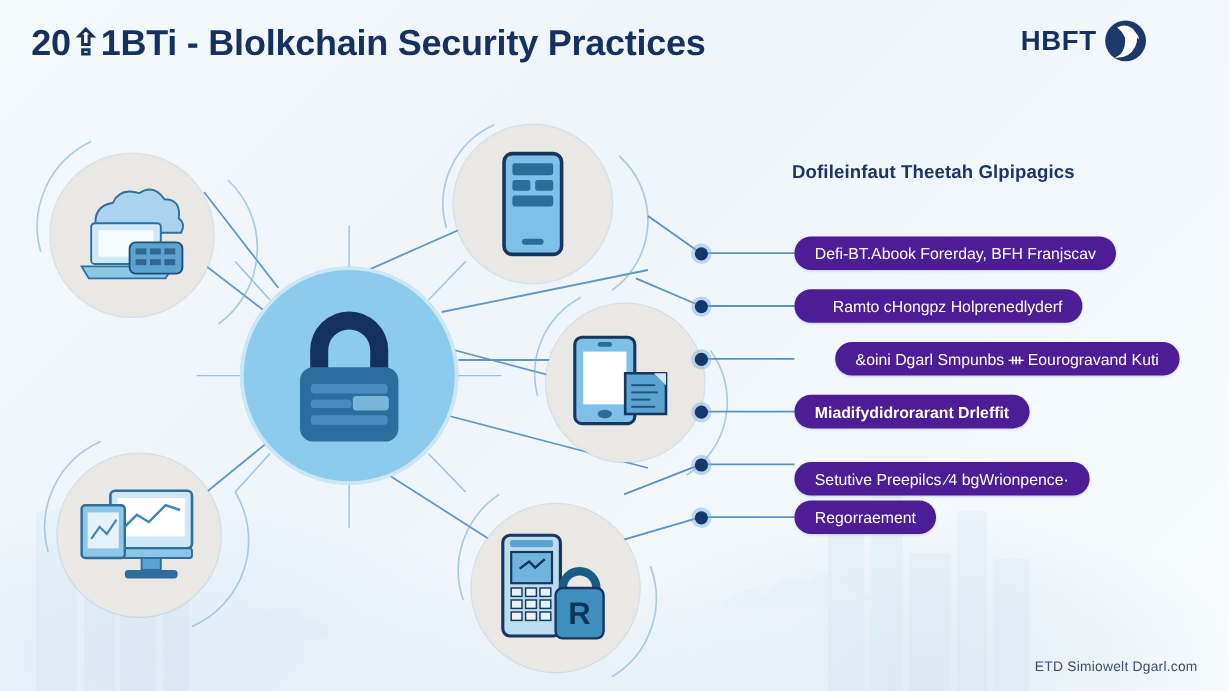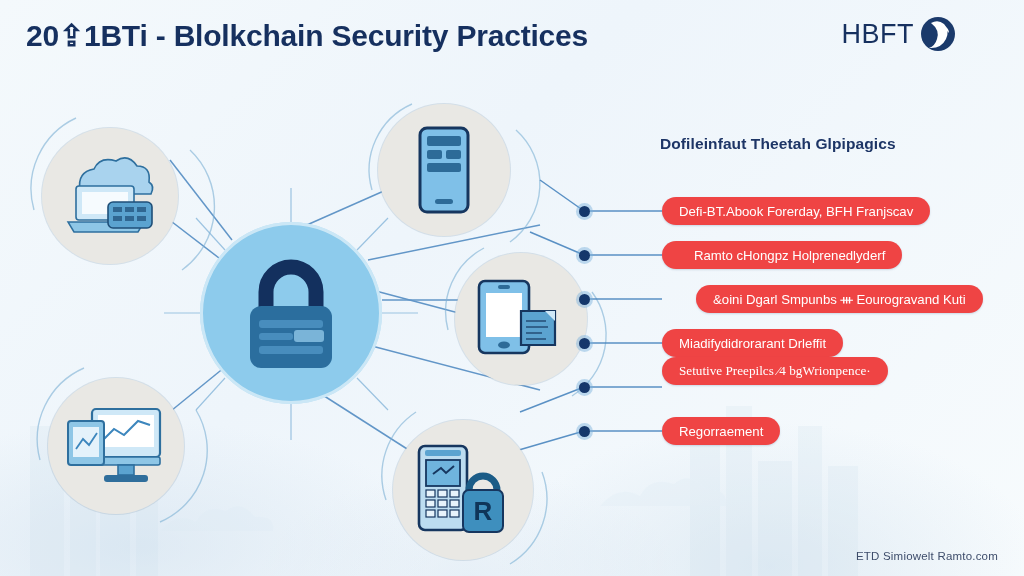--- a/index.html
+++ b/index.html
@@ -51,22 +51,22 @@
   }
 
   #brand-logo {
     position: absolute;
     right: 22px; top: 14px;
     display: flex;
     align-items: center;
     gap: 4px;
   }
   #brand-text {
-    font-size: 27px;
-    font-weight: normal;
+    font-size: 23px;
+    font-weight: bold;
     color: #16305f;
     letter-spacing: 0.5px;
   }
   #brand-mark { display:block; }
 
   
   #diagram {
     position: absolute;
     left: 0; top: 0;
     width: 1024px; height: 576px;
@@ -114,21 +114,21 @@
     margin-bottom: 8px;
     letter-spacing: .1px;
   }
   #panel-heading .line2 { display: block; }
 
   .pill {
     position: absolute;
     left: 0;
     height: 28px;
     border-radius: 14px;
-    background: #ef4444;
+    background: #4c1d95;
     color: #ffffff;
     font-size: 13.2px;
     display: flex;
     align-items: center;
     padding: 0 17px;
     white-space: nowrap;
     box-shadow: 0 1px 2px rgba(30,70,120,0.18);
   }
   .pill:nth-of-type(1) { top: 0px; }
 
@@ -336,24 +336,24 @@
 
 <div id="right-panel">
   <div id="panel-heading">
     <span>Dofileinfaut Theetah Glpipagics</span>
   </div>
 </div>
 
 <div class="pill" style="left:662px; top:197px;">Defi-BT.Abook Forerday, BFH Franjscav</div>
 <div class="pill" style="left:662px; top:241px;padding-left:32px;">Ramto cHongpz Holprenedlyderf</div>
 <div class="pill" style="left:696px; top:285px;">&amp;oini Dgarl Smpunbs ᚒ Eourogravand Kuti</div>
-<div class="pill" style="left:662px; top:329px;">Miadifydidrorarant Drleffit</div>
-<div class="pill" style="left:662px; top:357px;font-family:Liberation Serif, serif;">Setutive Preepilcs ⁄4 bgWrionpence·</div>
+<div class="pill" style="left:662px; top:329px;font-weight:bold;">Miadifydidrorarant Drleffit</div>
+<div class="pill" style="left:662px; top:385px;">Setutive Preepilcs ⁄4 bgWrionpence·</div>
 <div class="pill" style="left:662px; top:417px;">Regorraement</div>
 
 <div class="connector-dot" style="left:579px; top:206px;"></div>
 <div class="connector-dot" style="left:579px; top:250px;"></div>
 <div class="connector-dot" style="left:579px; top:294px;"></div>
 <div class="connector-dot" style="left:579px; top:338px;"></div>
 <div class="connector-dot" style="left:579px; top:382px;"></div>
 <div class="connector-dot" style="left:579px; top:426px;"></div>
 
-<div id="footer-note">ETD Simiowelt Ramto.com</div>
+<div id="footer-note">ETD Simiowelt Dgarl.com</div>
 
 </body></html>

